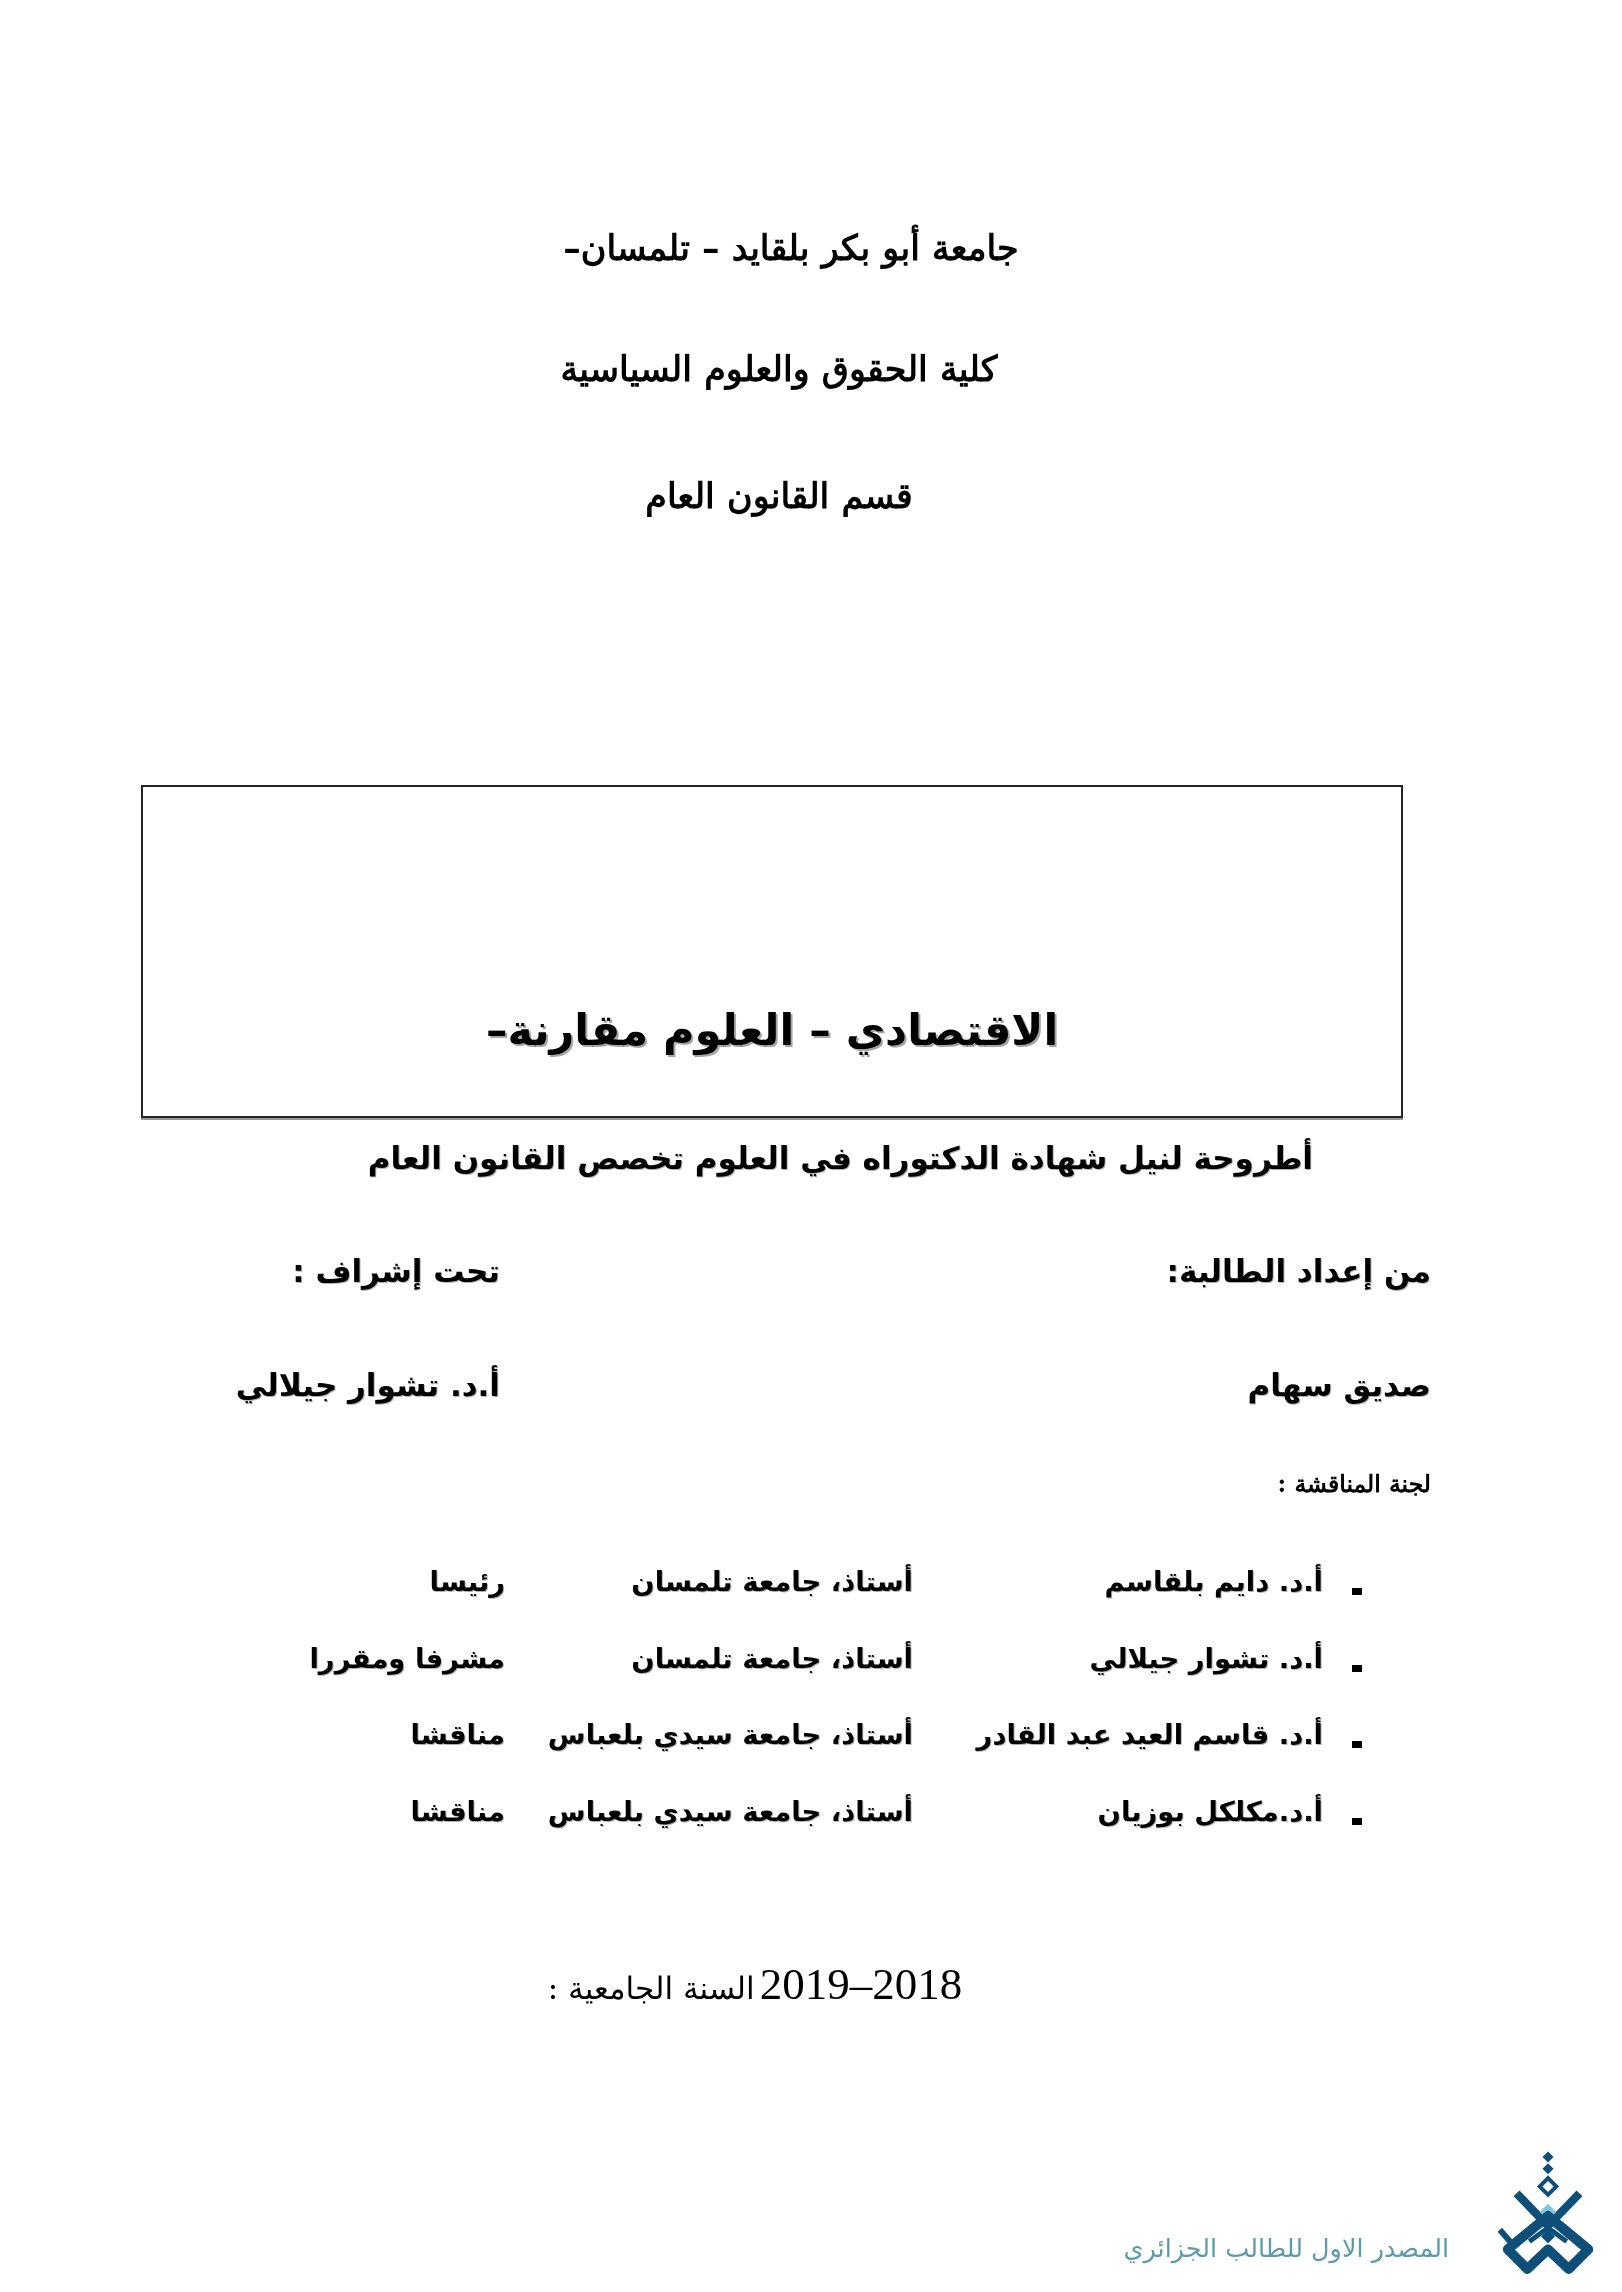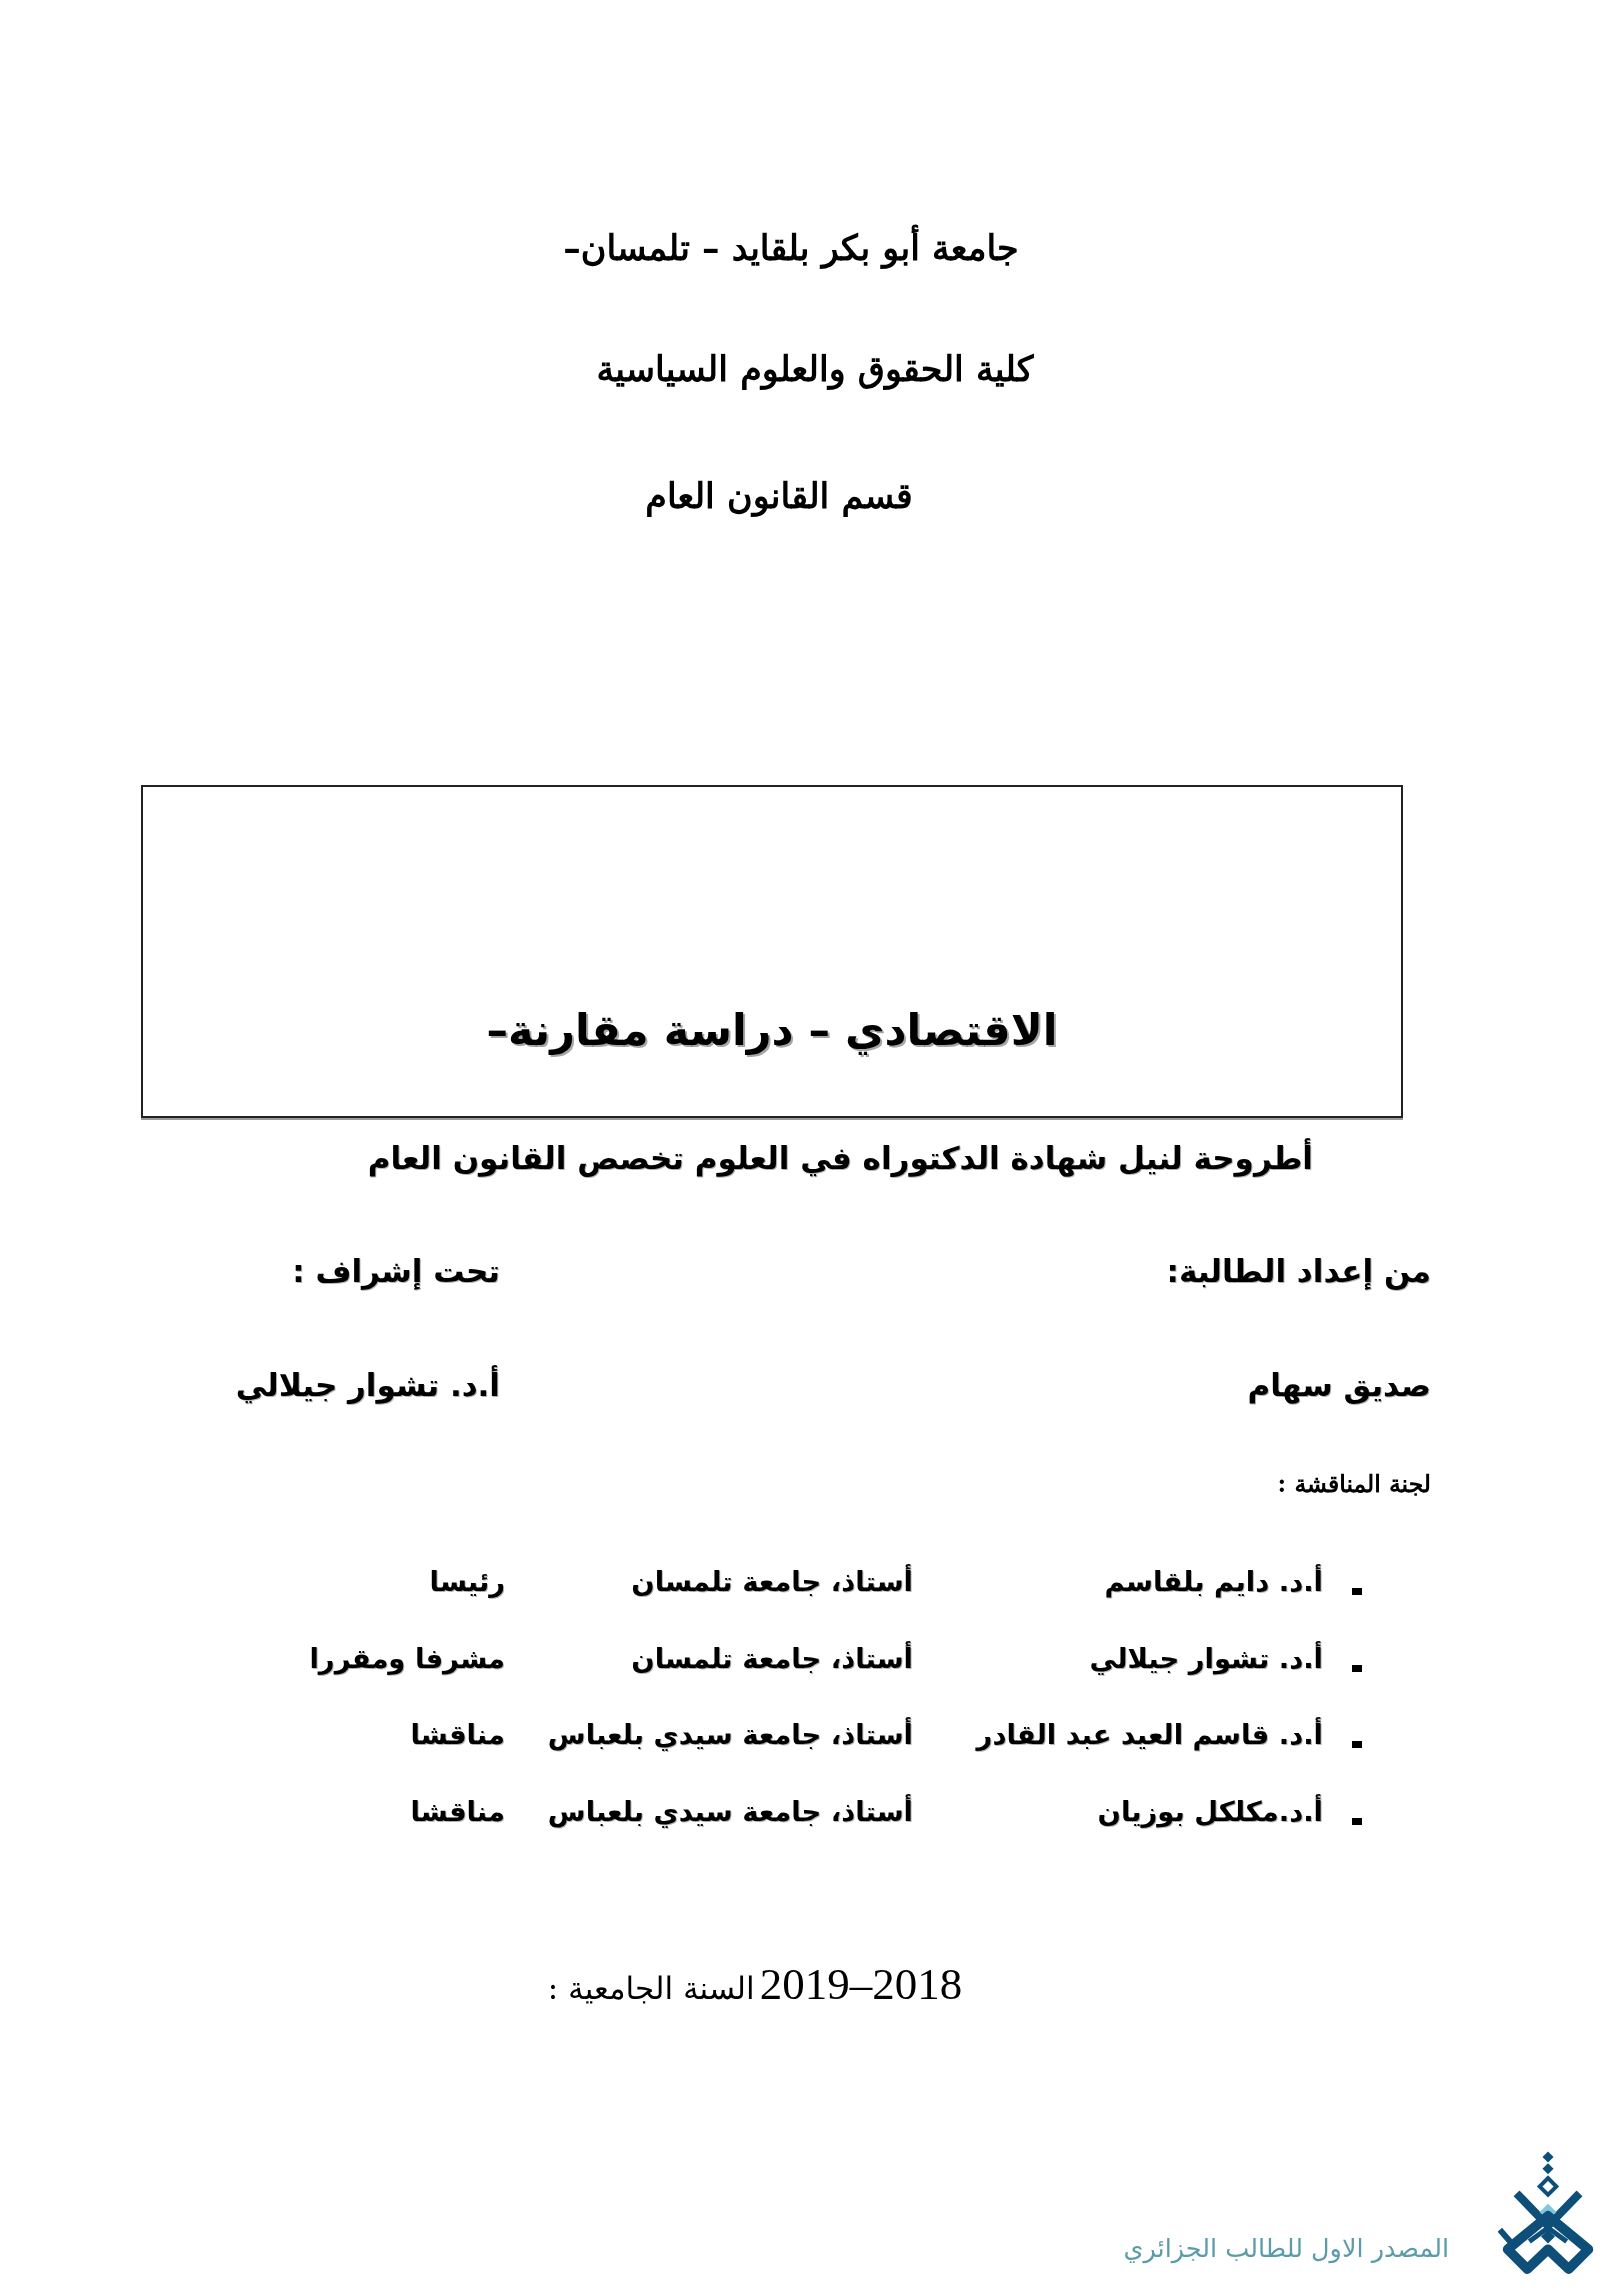--- a/index.html
+++ b/index.html
@@ -140,25 +140,25 @@
       left: 412px;
       top: 0px;
       width: 118px;
       height: 123px;
     }
   </style>
 </head>
 <body>
 
 <div class="abs rtl center-line hdr" style="top:227px;padding-left:12px;">جامعة أبو بكر بلقايد – تلمسان–</div>
-<div class="abs rtl center-line hdr" style="top:348px;padding-left:36px;">كلية الحقوق والعلوم السياسية</div>
+<div class="abs rtl center-line hdr" style="top:348px;">كلية الحقوق والعلوم السياسية</div>
 <div class="abs rtl center-line hdr" style="top:475px;">قسم القانون العام</div>
 
 <div class="abs title-box">
-  <div class="abs rtl title-line" style="top:218px;">الاقتصادي – دراسة مقارنة–</div>
+  <div class="abs rtl title-line" style="top:218px;">الاقتصادي – العلوم مقارنة–</div>
 </div>
 
 <div class="abs rtl subtitle">أطروحة لنيل شهادة الدكتوراه في العلوم تخصص القانون العام</div>
 
 <div class="abs rtl info right-col" style="top:1253px;">من إعداد الطالبة:</div>
 <div class="abs rtl info left-col" style="top:1253px;">تحت إشراف :</div>
 <div class="abs rtl info right-col" style="top:1367px;">صديق سهام</div>
 <div class="abs rtl info left-col" style="top:1367px;">أ.د. تشوار جيلالي</div>
 
 <div class="abs rtl committee-label">لجنة المناقشة :</div>

